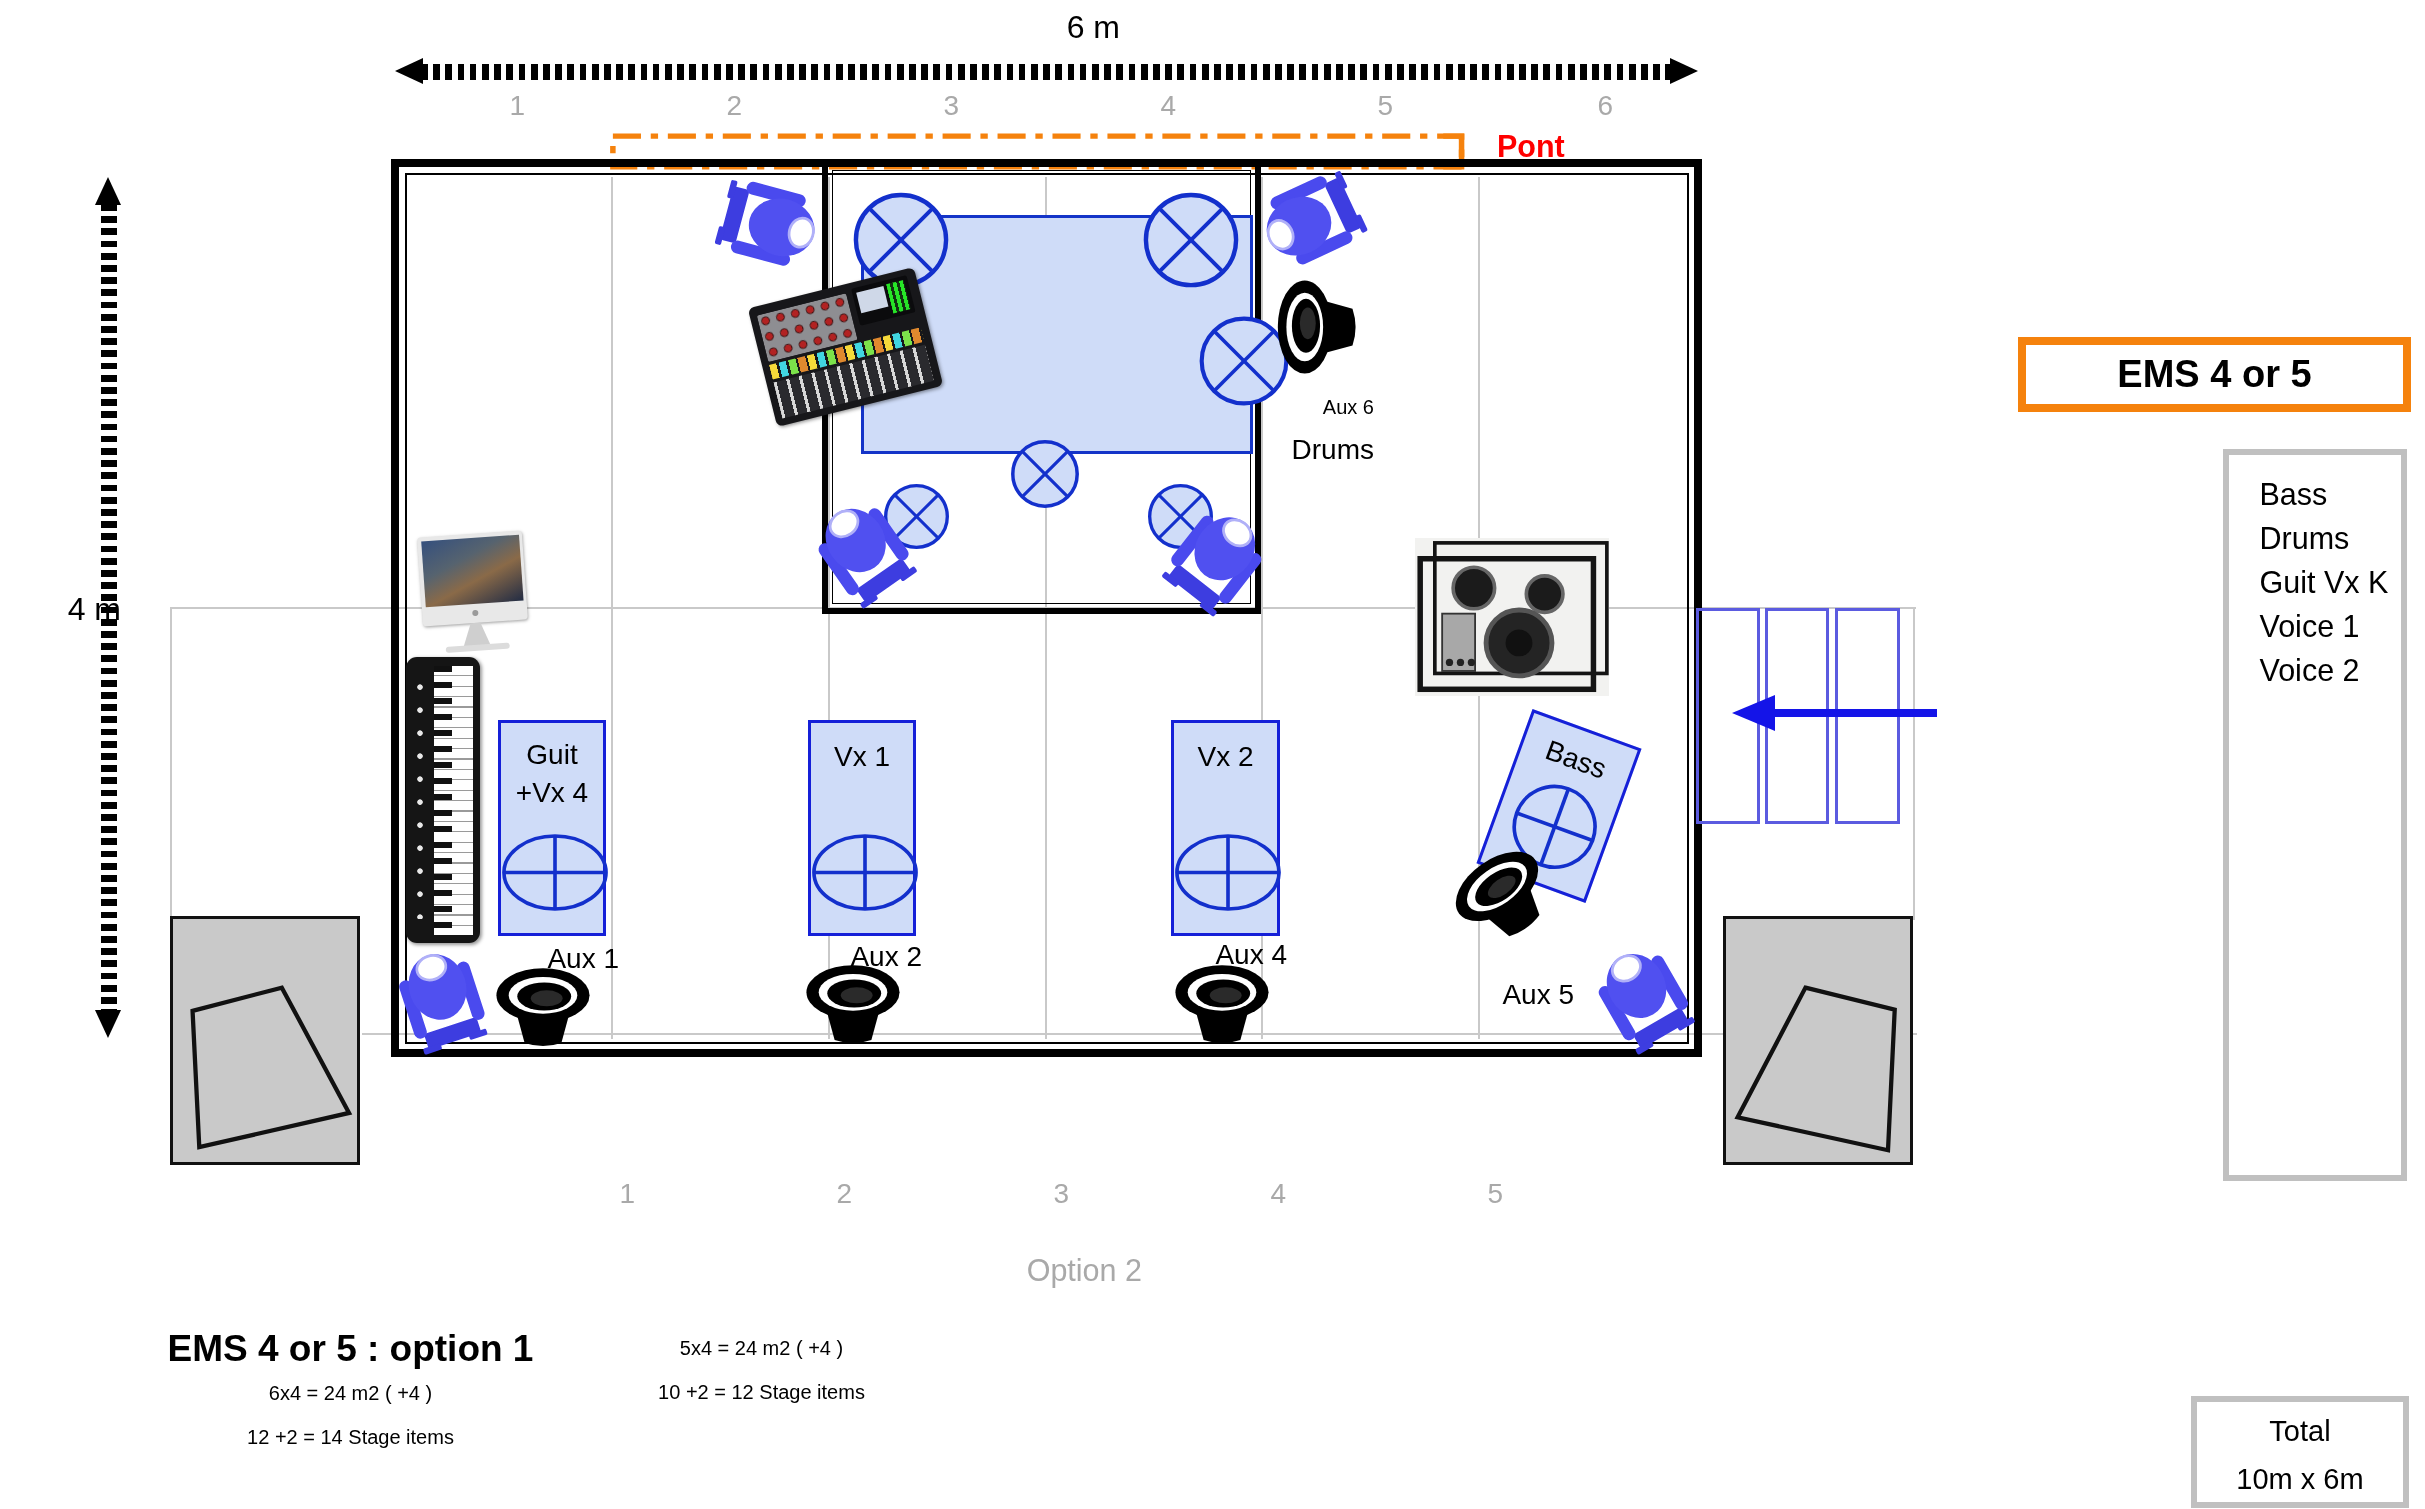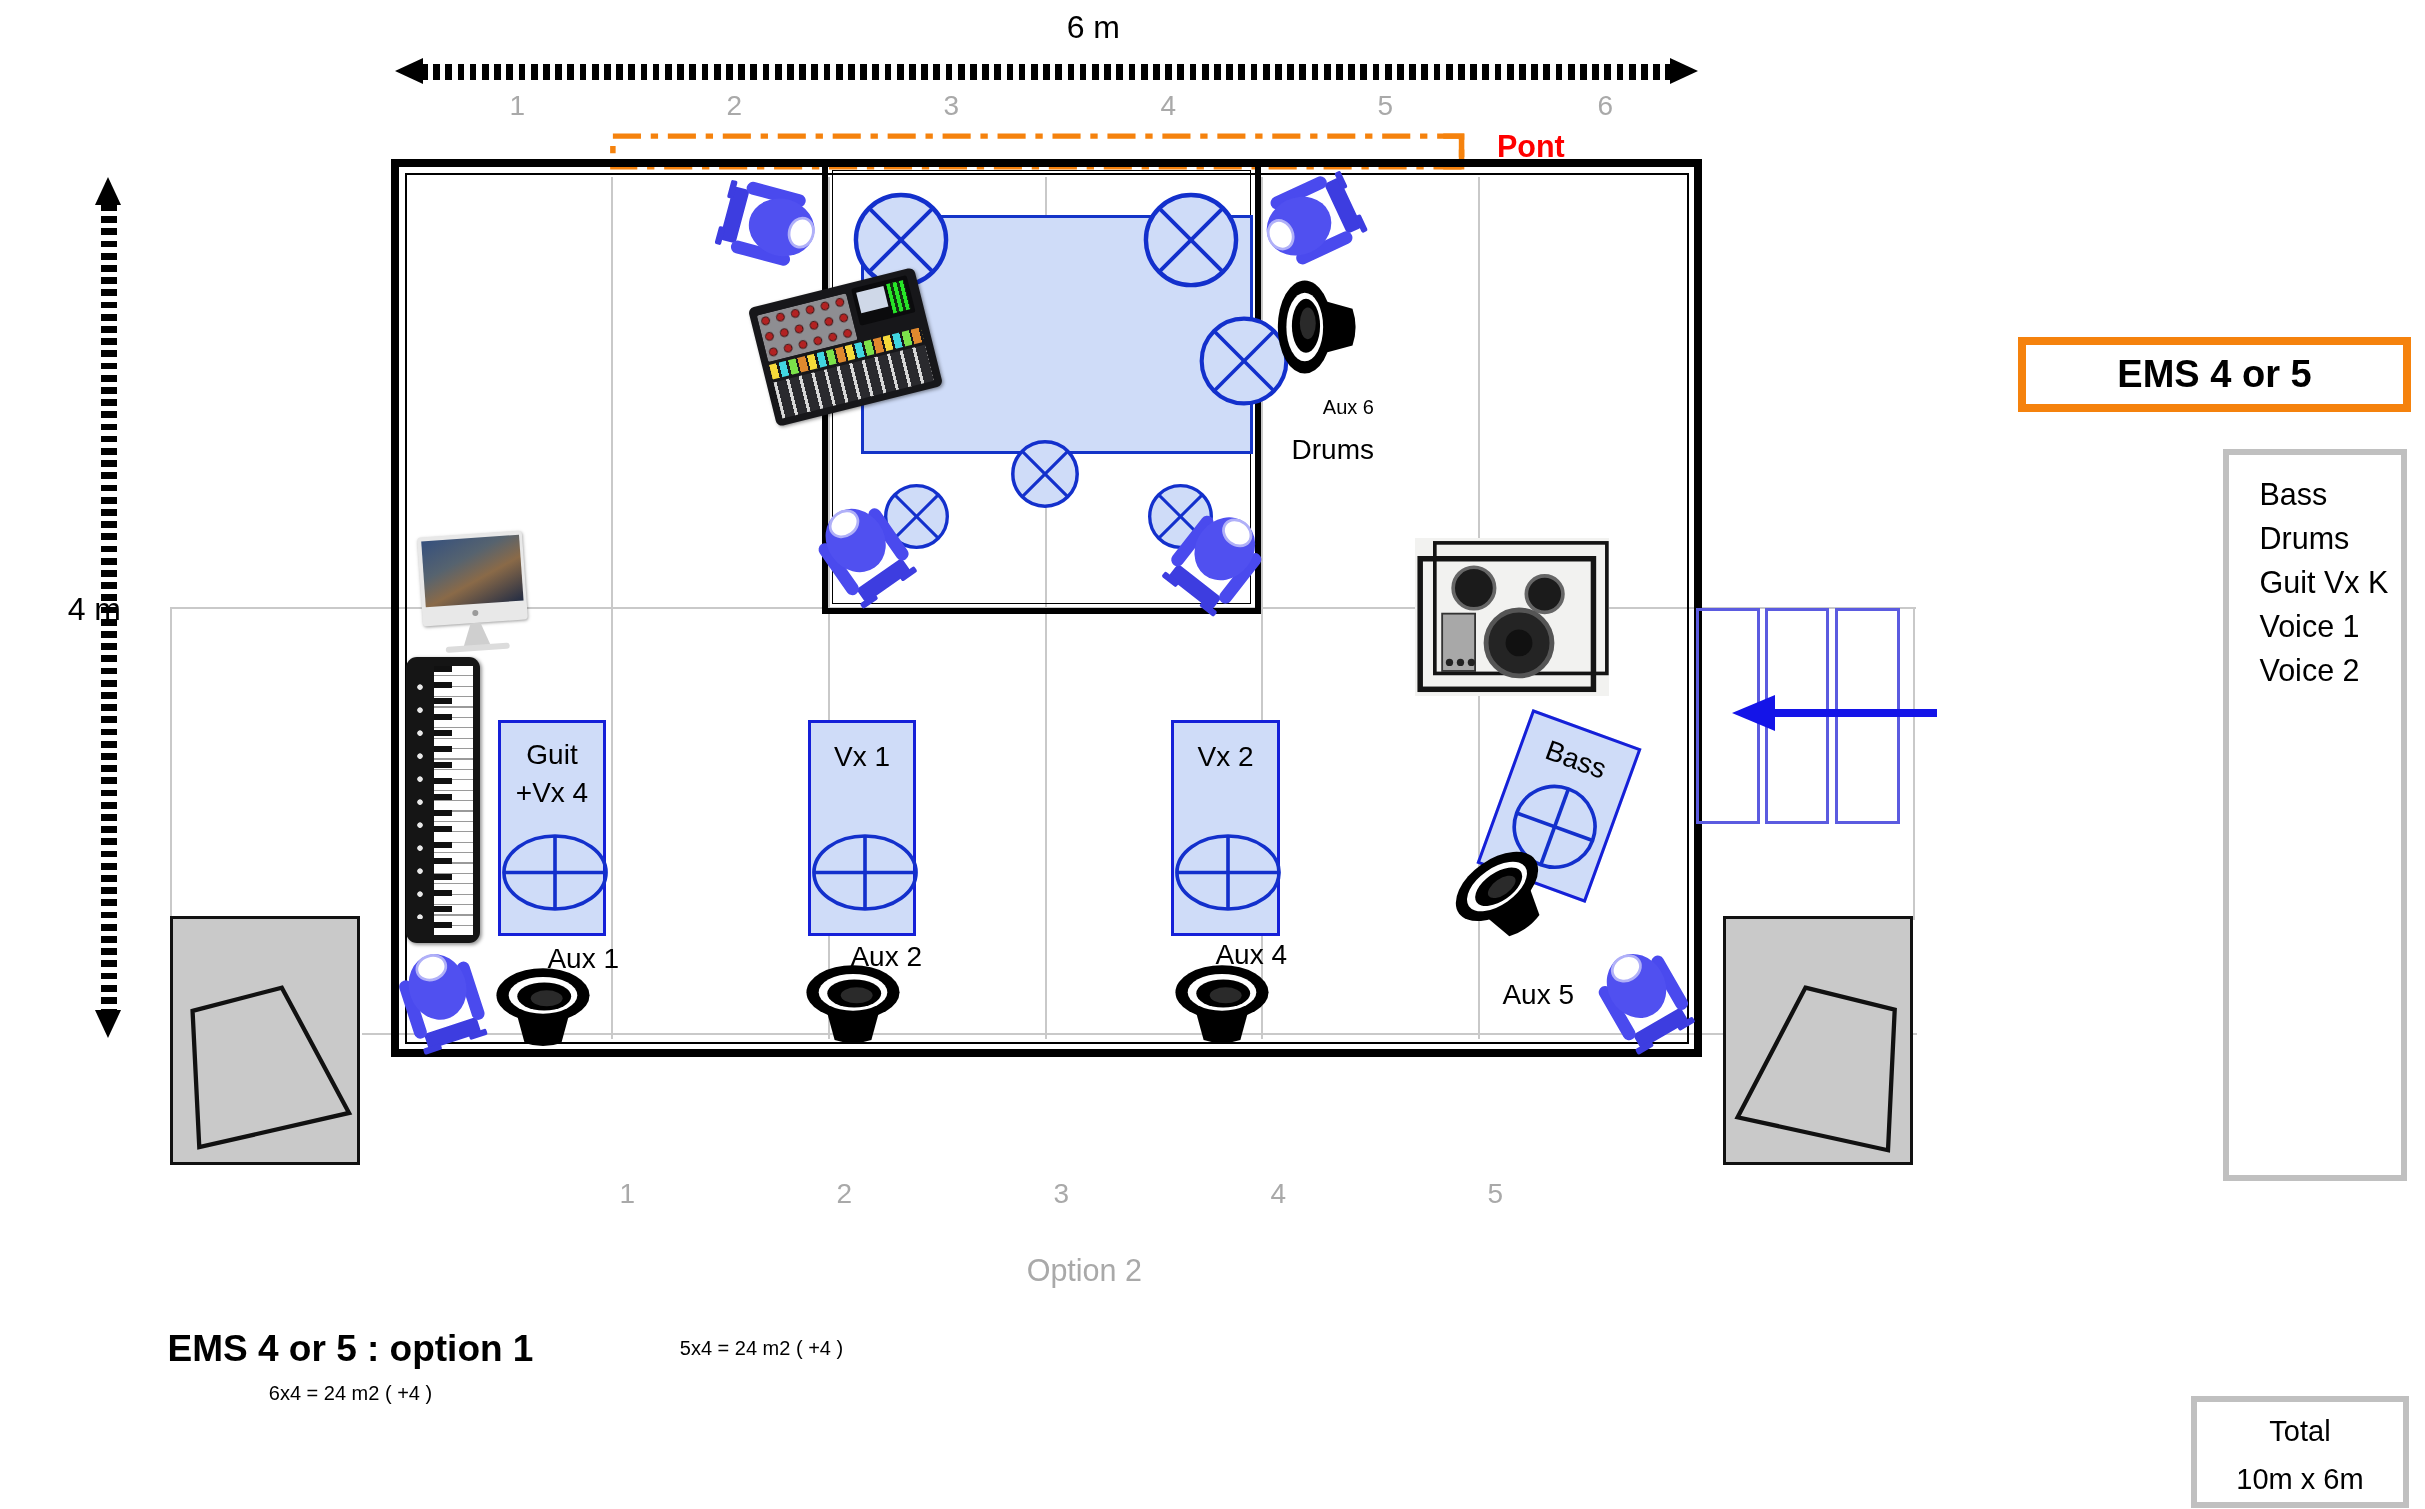--- a/index.html
+++ b/index.html
@@ -322,23 +322,25 @@
 <div class="txt ctr gray" style="left:586px;top:1178px;width:49px;font-size:28px;">1</div>
 <div class="txt ctr gray" style="left:803px;top:1178px;width:49px;font-size:28px;">2</div>
 <div class="txt ctr gray" style="left:1020px;top:1178px;width:49px;font-size:28px;">3</div>
 <div class="txt ctr gray" style="left:1237px;top:1178px;width:49px;font-size:28px;">4</div>
 <div class="txt ctr gray" style="left:1454px;top:1178px;width:49px;font-size:28px;">5</div>
 <div class="txt ctr gray" style="left:947px;top:1253px;width:195px;font-size:30.5px;">Option 2</div>
 
 <div class="opt" style="left:140px;top:1327px;width:421px;">
   <div class="t">EMS 4 or 5 : option 1</div>
   <div class="l">6x4 = 24 m2 ( +4 )</div>
+  <div class="l">12 +2 = 14 Stage items</div>
 </div>
 <div class="opt" style="left:550px;top:1326px;width:423px;">
   <div class="l">5x4 = 24 m2 ( +4 )</div>
+  <div class="l">10 +2 = 12 Stage items</div>
 </div>
 
 <div class="ems"><span>EMS 4 or 5</span></div>
 <div class="listbox">
   <div style="padding-top:17px;">
     <div class="li">Bass</div>
     <div class="li">Drums</div>
     <div class="li">Guit Vx K</div>
     <div class="li">Voice 1</div>
     <div class="li">Voice 2</div>

